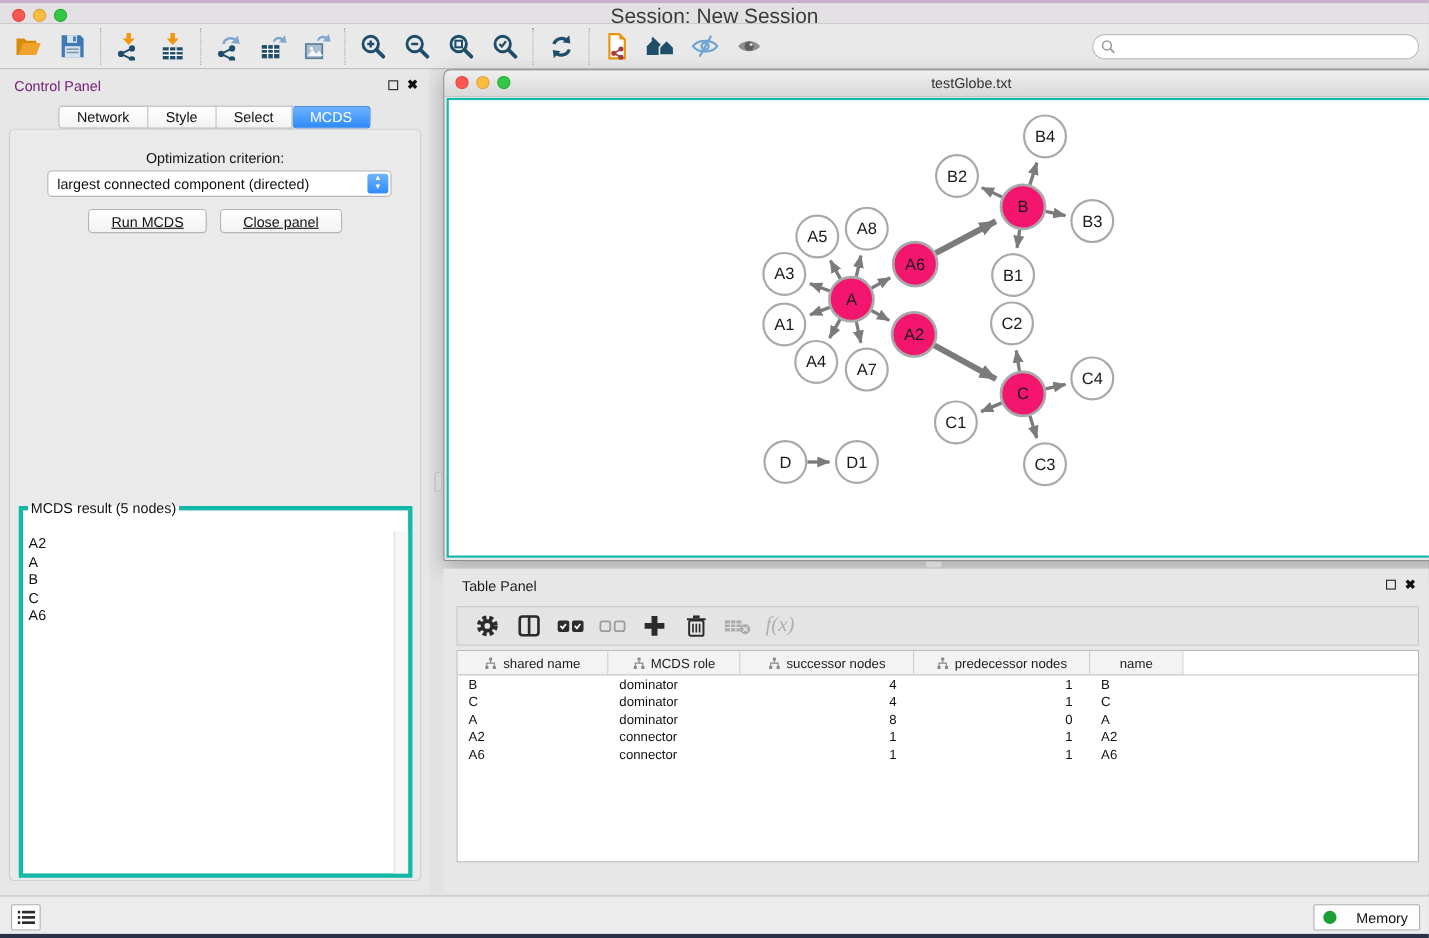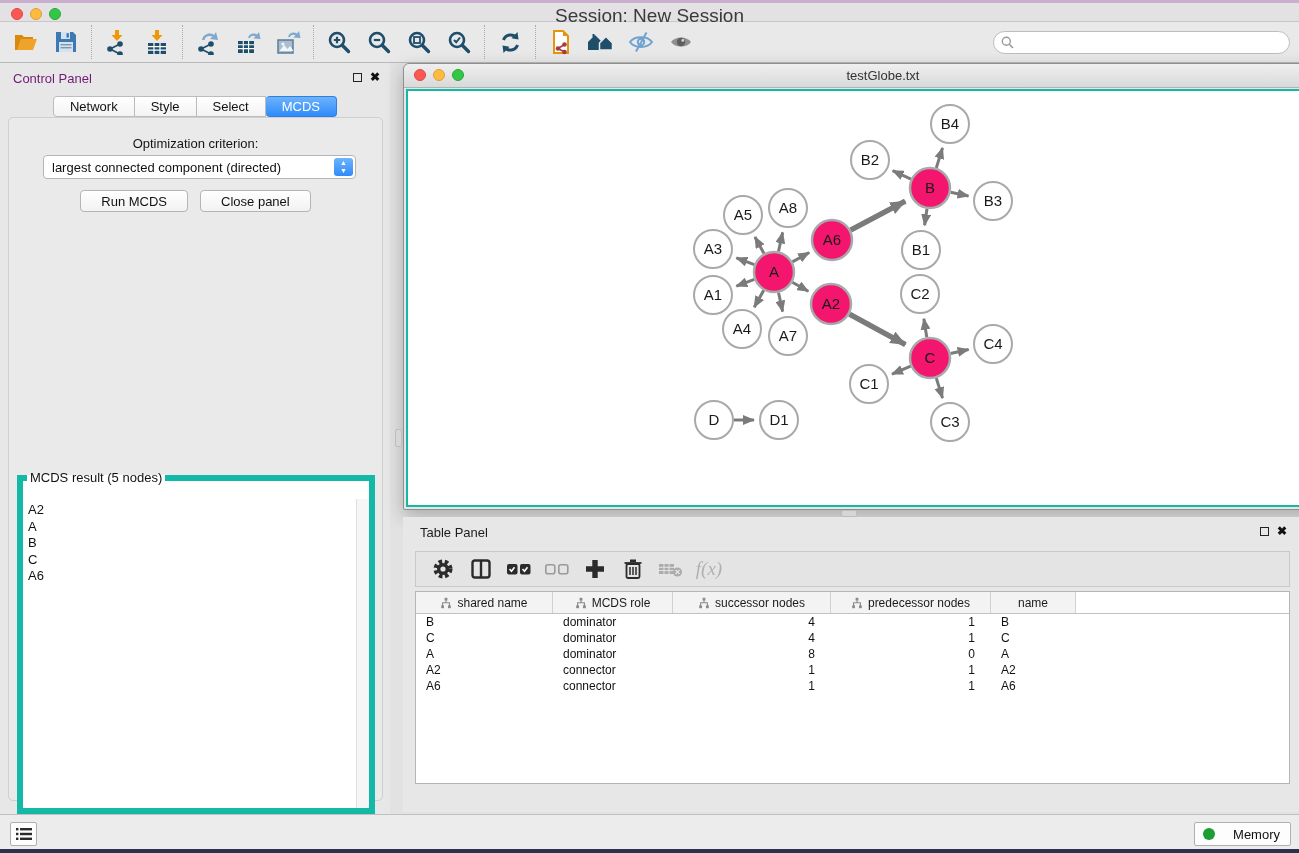--- a/index.html
+++ b/index.html
@@ -46,24 +46,24 @@
               border:1px solid #cfcfcf; border-radius:5px; }
   .opt-label { position:absolute; left:0; right:0; top:18px; text-align:center; font-size:13px; color:#141414; }
   .dropdown { position:absolute; left:34px; top:37px; width:313px; height:24px; background:#fff;
               border:1px solid #b5b5b5; border-radius:4px; font-size:13px; color:#111;
               display:flex; align-items:center; padding-left:8px; }
   .dd-stepper { position:absolute; right:2px; top:2px; width:19px; height:18px; border-radius:3px;
                 background:linear-gradient(#6db3fd,#2f8bfa); color:#fff; font-size:7px; line-height:8px;
                 display:flex; flex-direction:column; align-items:center; justify-content:center; }
   .cp-buttons { position:absolute; left:0; right:0; top:72px; display:flex; justify-content:center; gap:12px; }
   .btn { height:22px; padding:0 20px; font-size:13px; color:#111; background:linear-gradient(#ffffff,#f2f2f2);
-         border:1px solid #b5b5b5; border-radius:4px; }
-
-  .result-box { position:absolute; left:8px; top:352px; width:358px; height:344px;
-                border:6px solid #14b8a6; background:#fff; margin:0; padding:0; }
+         border:1px solid #b5b5b5; border-radius:4px;text-decoration:underline; }
+
+  .result-box { position:absolute; left:8px; top:336px; width:358px; height:344px;
+                border:4px solid #14b8a6; background:#fff; margin:0; padding:0; }
   .result-box legend { font-size:13px; color:#111; margin-left:4px; padding:0 3px; }
   .result-list { position:absolute; left:0; top:0; right:13px; bottom:0; padding:3px 0 0 5px; }
   .result-list div { font-size:13px; color:#111; line-height:16.5px; }
   .result-scroll { position:absolute; right:0; top:0; bottom:0; width:13px; background:#f6f6f6; border-left:1px solid #e0e0e0; }
   .rb-wrap { position:absolute; left:0; top:14px; right:0; bottom:0; }
 
   
   .net-window { position:absolute; left:403px; top:63px; width:960px; height:447px;
                 border:1px solid #8f8f8f; border-radius:6px 6px 2px 2px;
                 background:#e6e6e6; box-shadow:0 6px 18px rgba(0,0,0,.25); }

